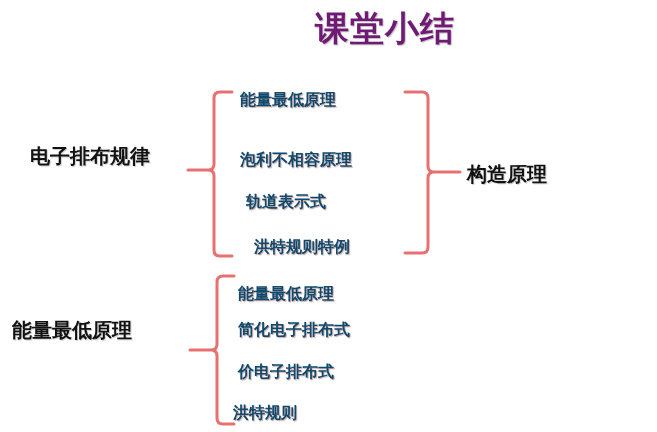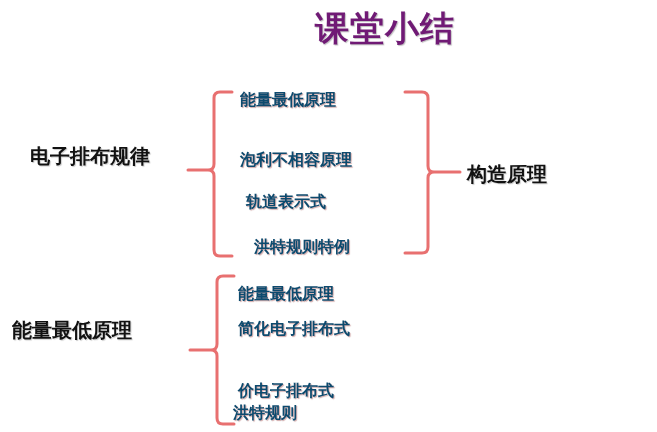--- a/index.html
+++ b/index.html
@@ -40,15 +40,15 @@
 <div class="abs item" style="left:246px; top:189px;">轨道表示式</div>
 <div class="abs item" style="left:254px; top:234px;">洪特规则特例</div>
 
 <div class="abs label" style="left:467px; top:161px;">构造原理</div>
 
 <div class="abs label" style="left:12px; top:317px;">
   <div>能量最低原理</div>
 </div>
 
 <div class="abs item" style="left:238px; top:281px;">能量最低原理</div>
-<div class="abs item" style="left:238px; top:317px;font-family:Liberation Mono, monospace;">简化电子排布式</div>
-<div class="abs item" style="left:238px; top:359px;margin-top:19px;">价电子排布式</div>
+<div class="abs item" style="left:238px; top:317px;">简化电子排布式</div>
+<div class="abs item" style="left:238px; top:359px;">价电子排布式</div>
 <div class="abs item" style="left:233px; top:400px;">洪特规则</div>
 
 </body></html>

